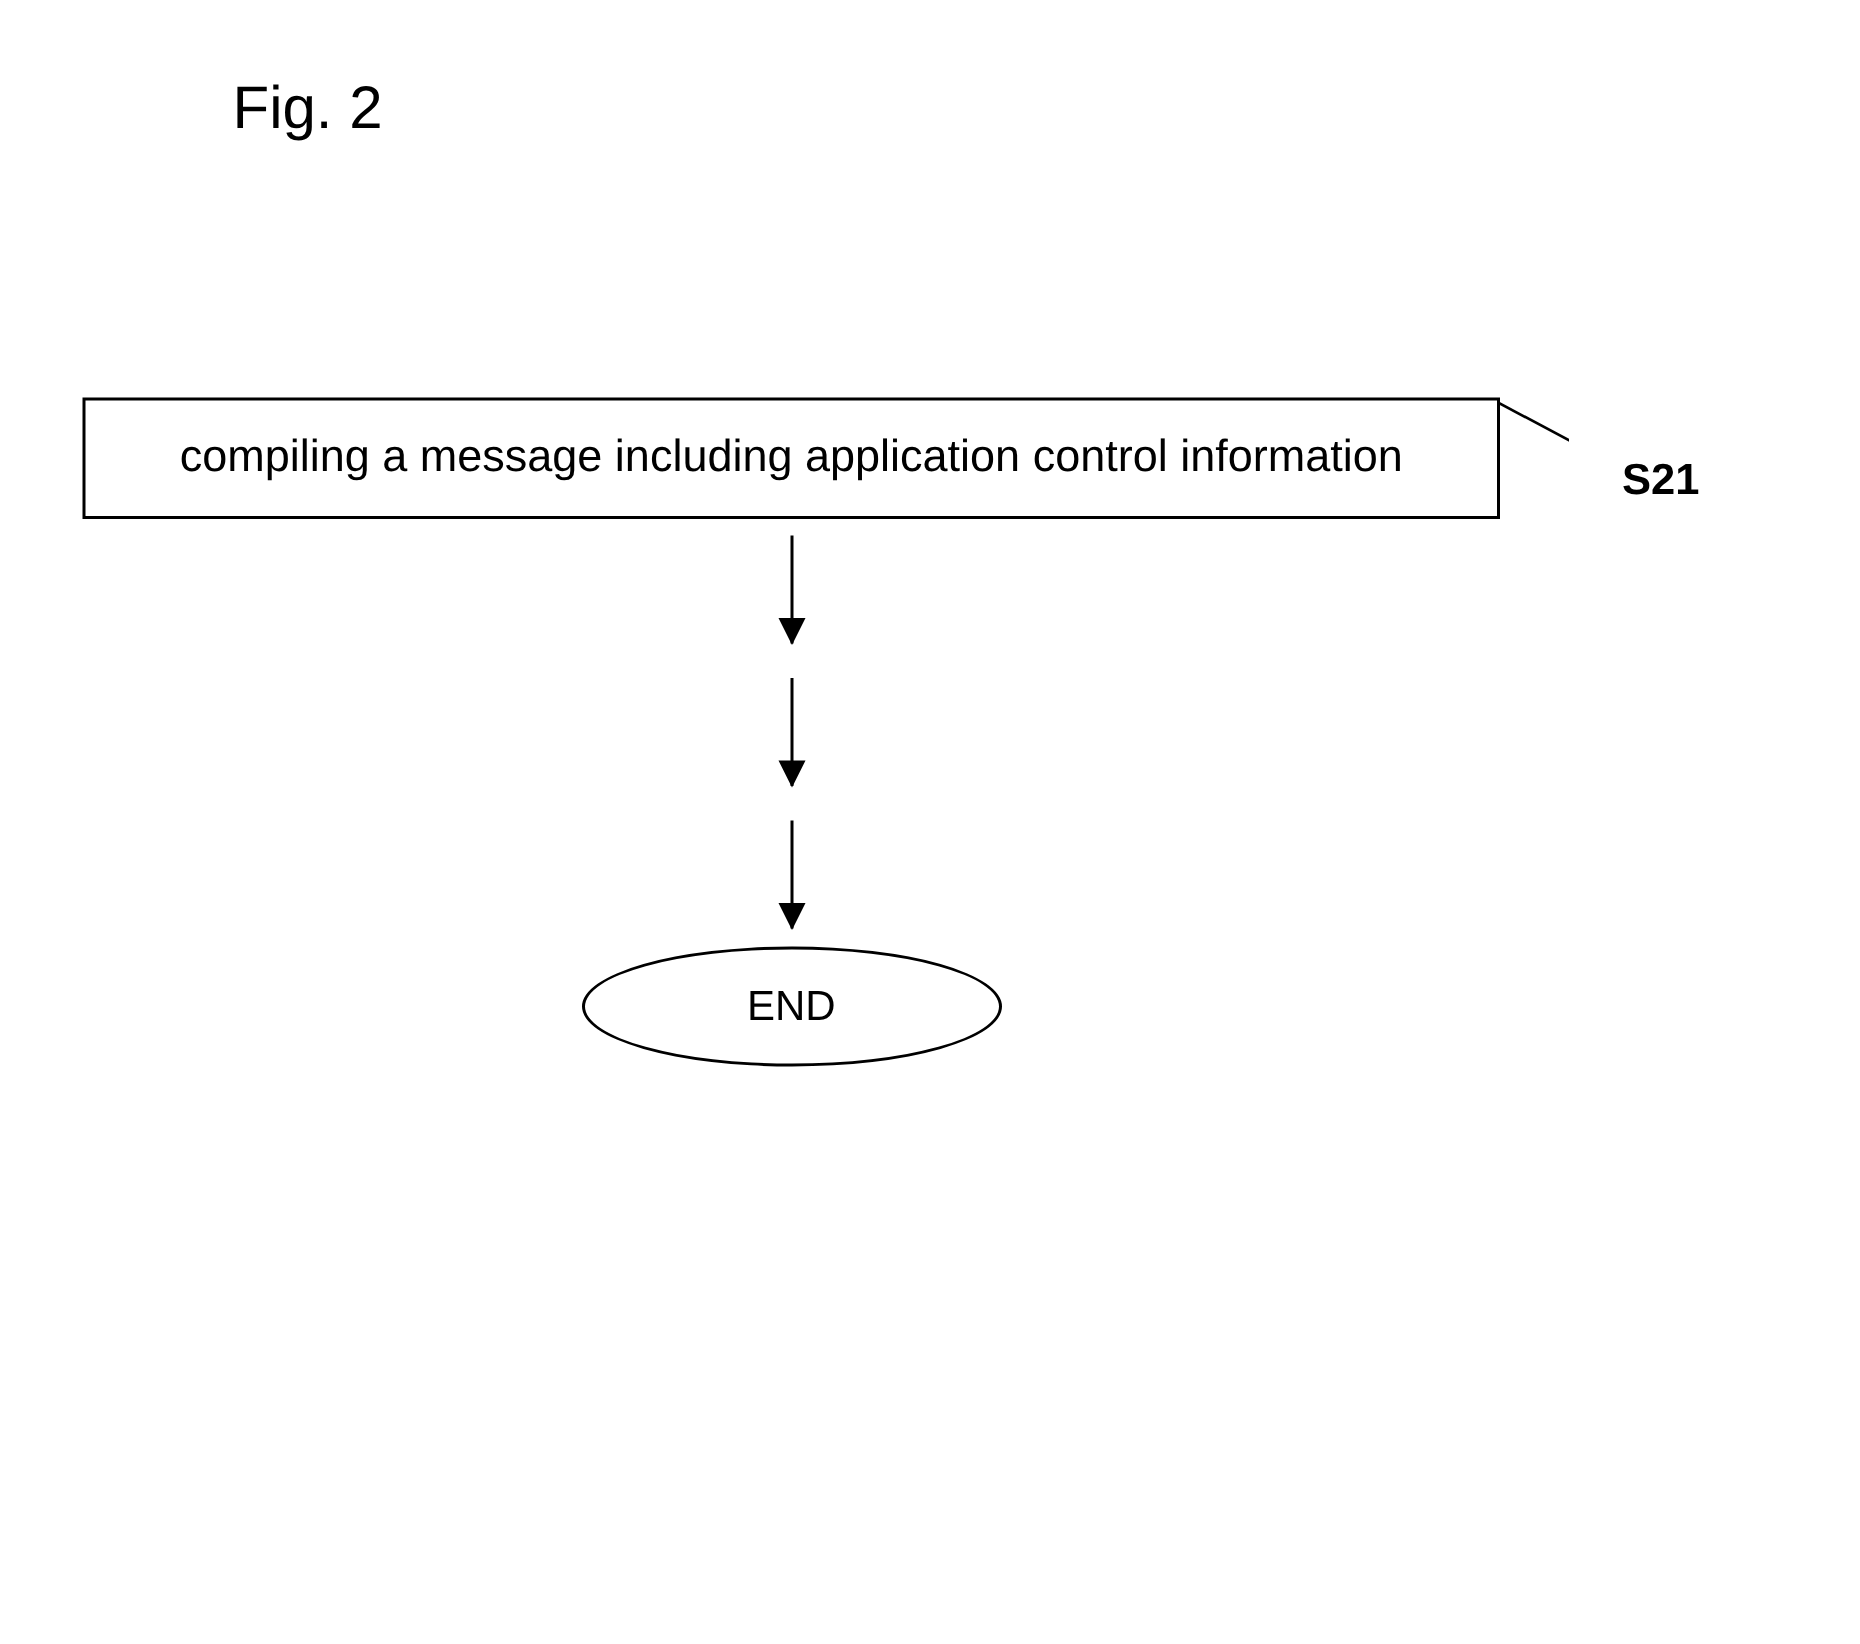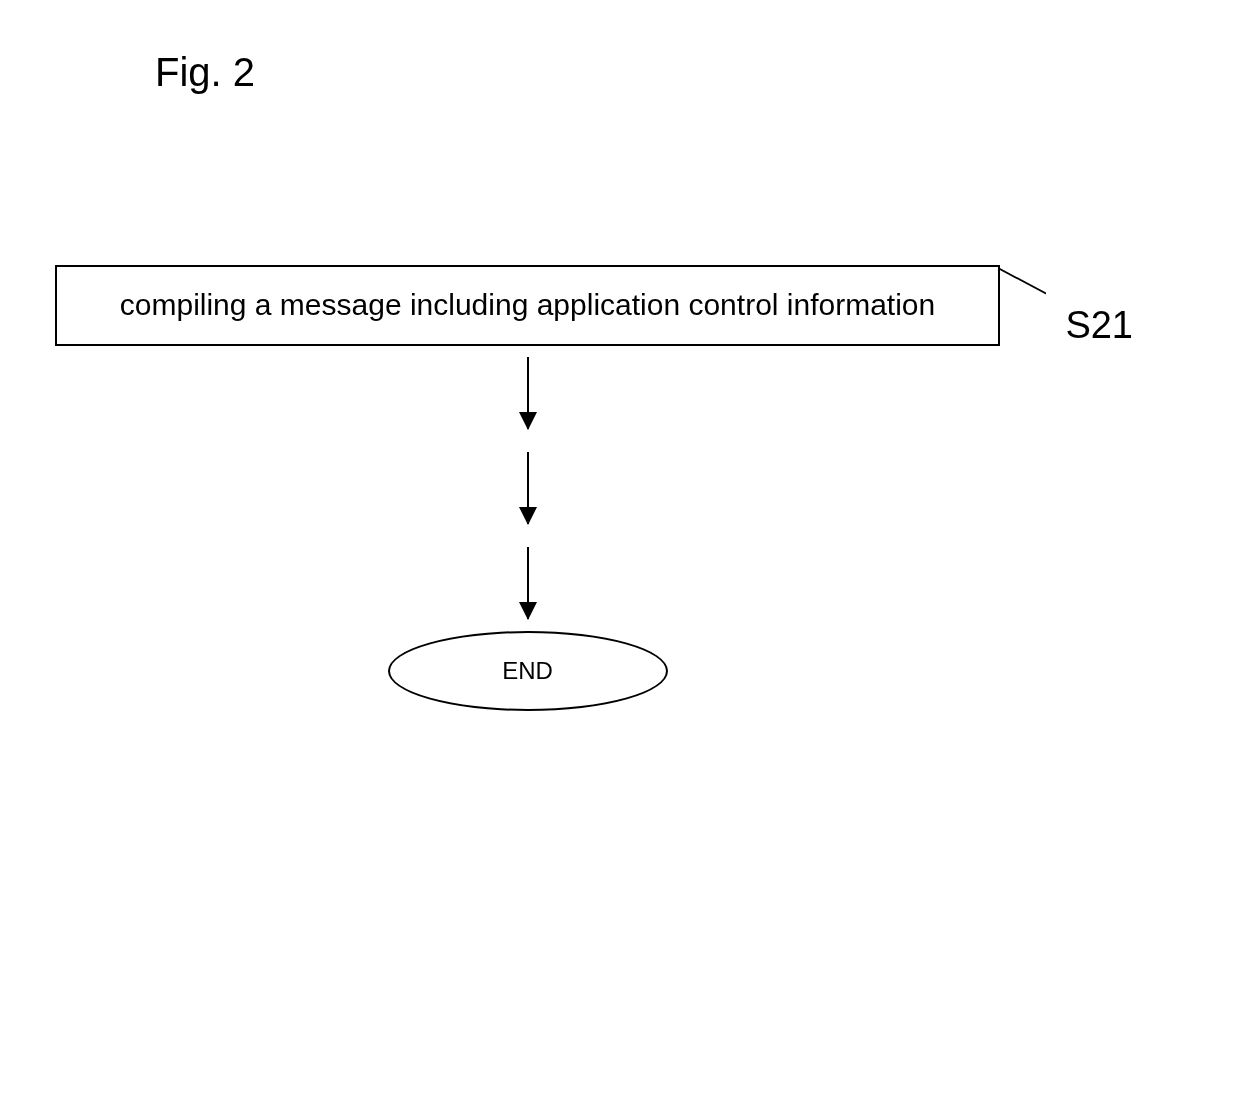--- a/index.html
+++ b/index.html
@@ -33,24 +33,25 @@
       border: 2px solid black;
       background: white;
       padding: 18px 5px;
       text-align: center;
       font-size: 30px;
       line-height: 1.35;
       margin-left: 0;
     }
     .step-label {
       position: absolute;
-      font-size: 38px;
+      font-size: 29px;
       right: -135px;
       top: 50%;
       transform: translateY(-10%);
+      font-weight: bold;
     }
     .connector-line {
       position: absolute;
       right: -48px;
       top: 0;
       width: 48px;
       height: 2px;
       background: transparent;
     }
     .connector-line::before {
@@ -95,21 +96,21 @@
       justify-content: center;
     }
     .end-terminal {
       width: 280px;
       height: 80px;
       border: 2.5px solid black;
       border-radius: 50%;
       display: flex;
       align-items: center;
       justify-content: center;
-      font-size: 24px;
+      font-size: 28px;
     }
   </style>
 </head>
 <body>
 
 <div class="figure-title">Fig. 2</div>
 
 <div class="flowchart">
 
   <div class="step-box">

